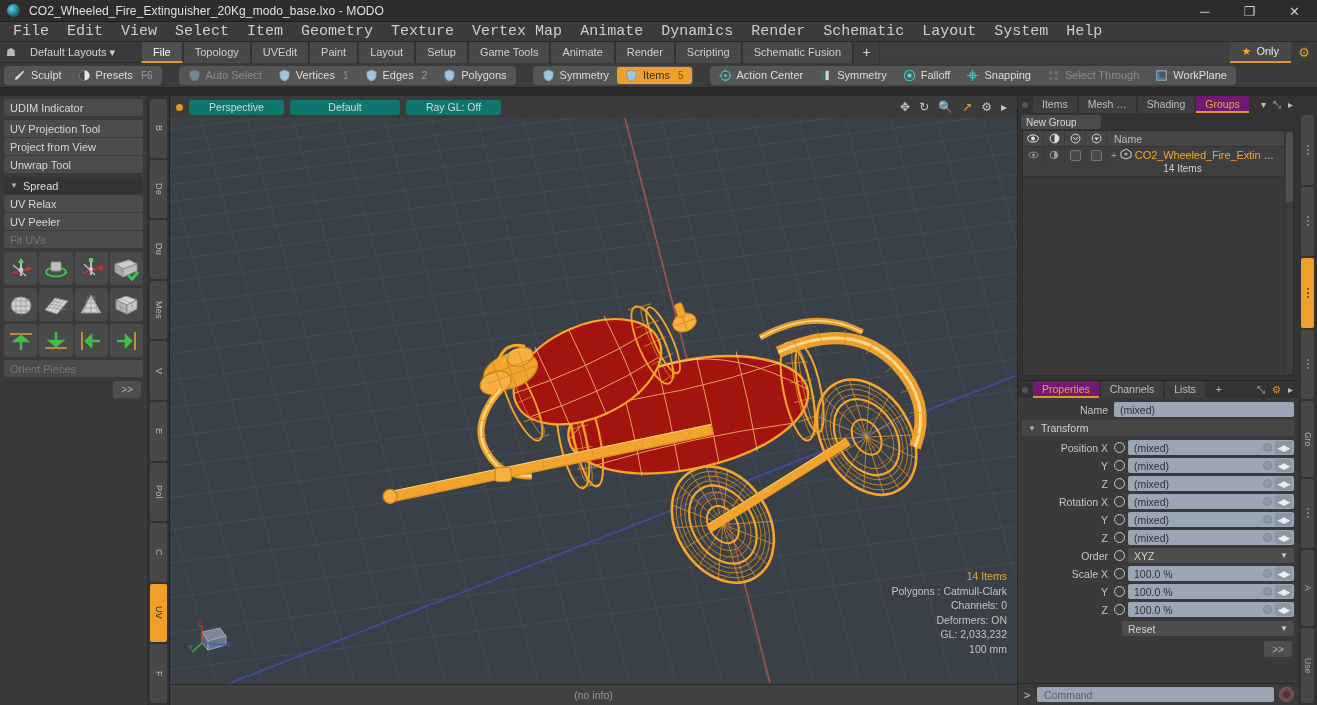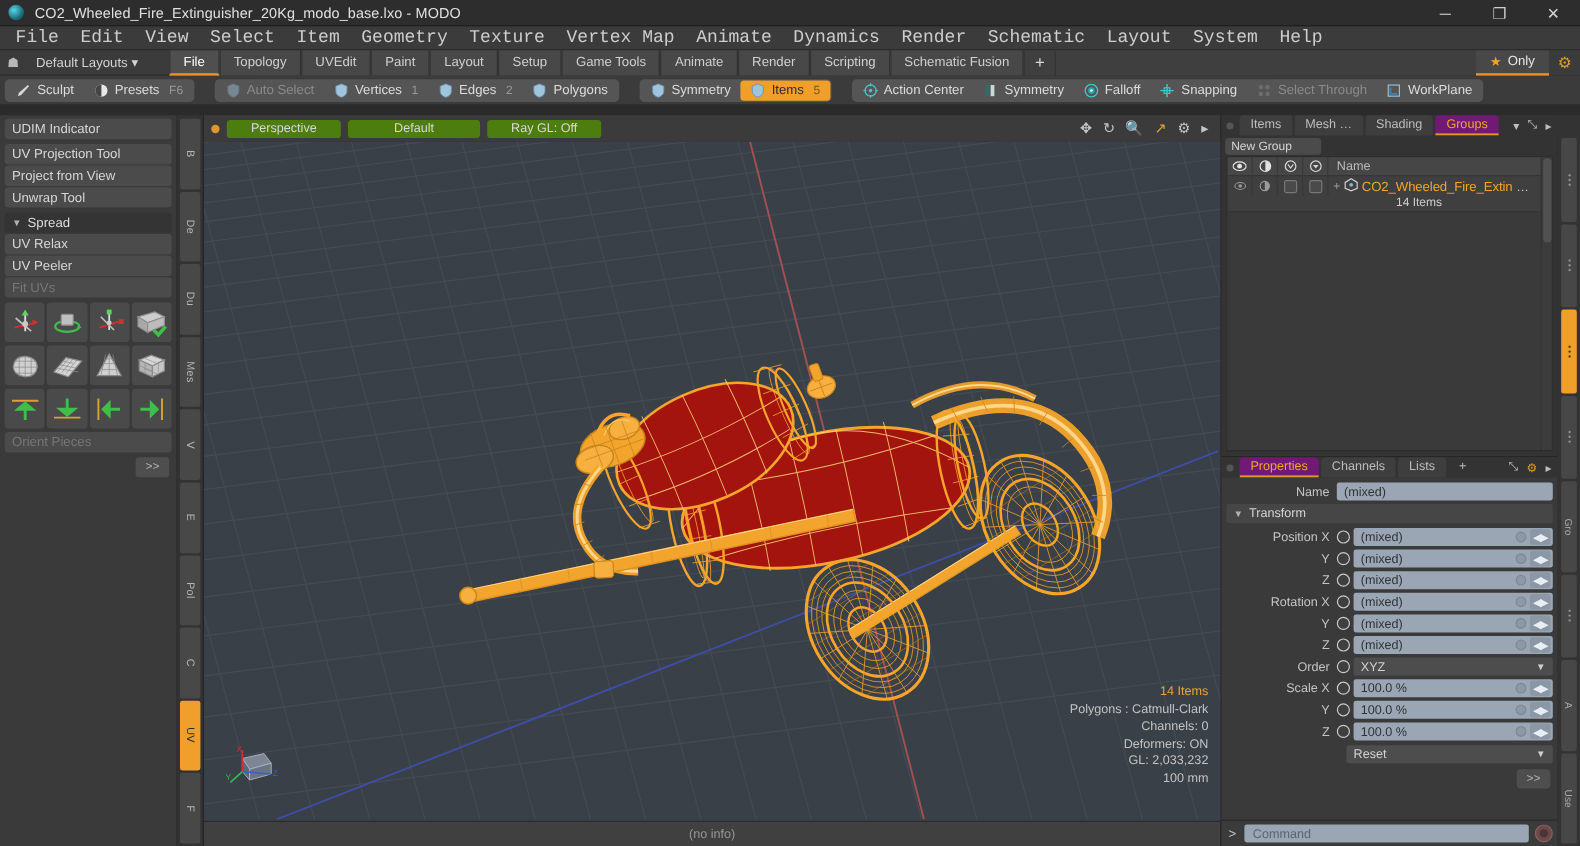--- a/index.html
+++ b/index.html
@@ -93,21 +93,21 @@
          border-radius:2px; writing-mode:vertical-rl; text-orientation:mixed;
          display:flex; align-items:center; justify-content:center; padding:4px 0;
          letter-spacing:.3px; overflow:hidden;}
   .vtab.active{ background:#f0a02a; color:#2b2b2b; }
 
   
   #viewportwrap{ flex:1; display:flex; flex-direction:column; background:#2f2f2f; }
   #vp-header{ height:22px; background:#3b3b3b; display:flex; align-items:center; gap:6px;
               padding:0 6px; }
   .vp-dot{ width:7px;height:7px;border-radius:50%;background:#e0962c;flex:0 0 auto;}
-  .vp-btn{ height:15px; background:#4d7c0f; border-radius:3px; color:#d8d8d8; font-size:10.5px;
+  .vp-btn{ height:15px; background:#0f766e; border-radius:3px; color:#d8d8d8; font-size:10.5px;
            display:flex;align-items:center;justify-content:center;}
   #vp-persp{ width:95px; } #vp-default{ width:110px; } #vp-raygl{ width:95px; }
   #vp-tools{ margin-left:auto; display:flex; align-items:center; gap:9px; padding-right:4px;}
   #vp-tools span{ color:#c5c5c5; font-size:12px; line-height:1;}
   #vp-tools .hi{ color:#e2a337; }
 
   #viewport{ flex:1; position:relative; overflow:hidden;
              background:#3a4048; }
   #grid-layer{ position:absolute; inset:0; }
   #vp-stats{ position:absolute; right:10px; bottom:28px; text-align:right;

